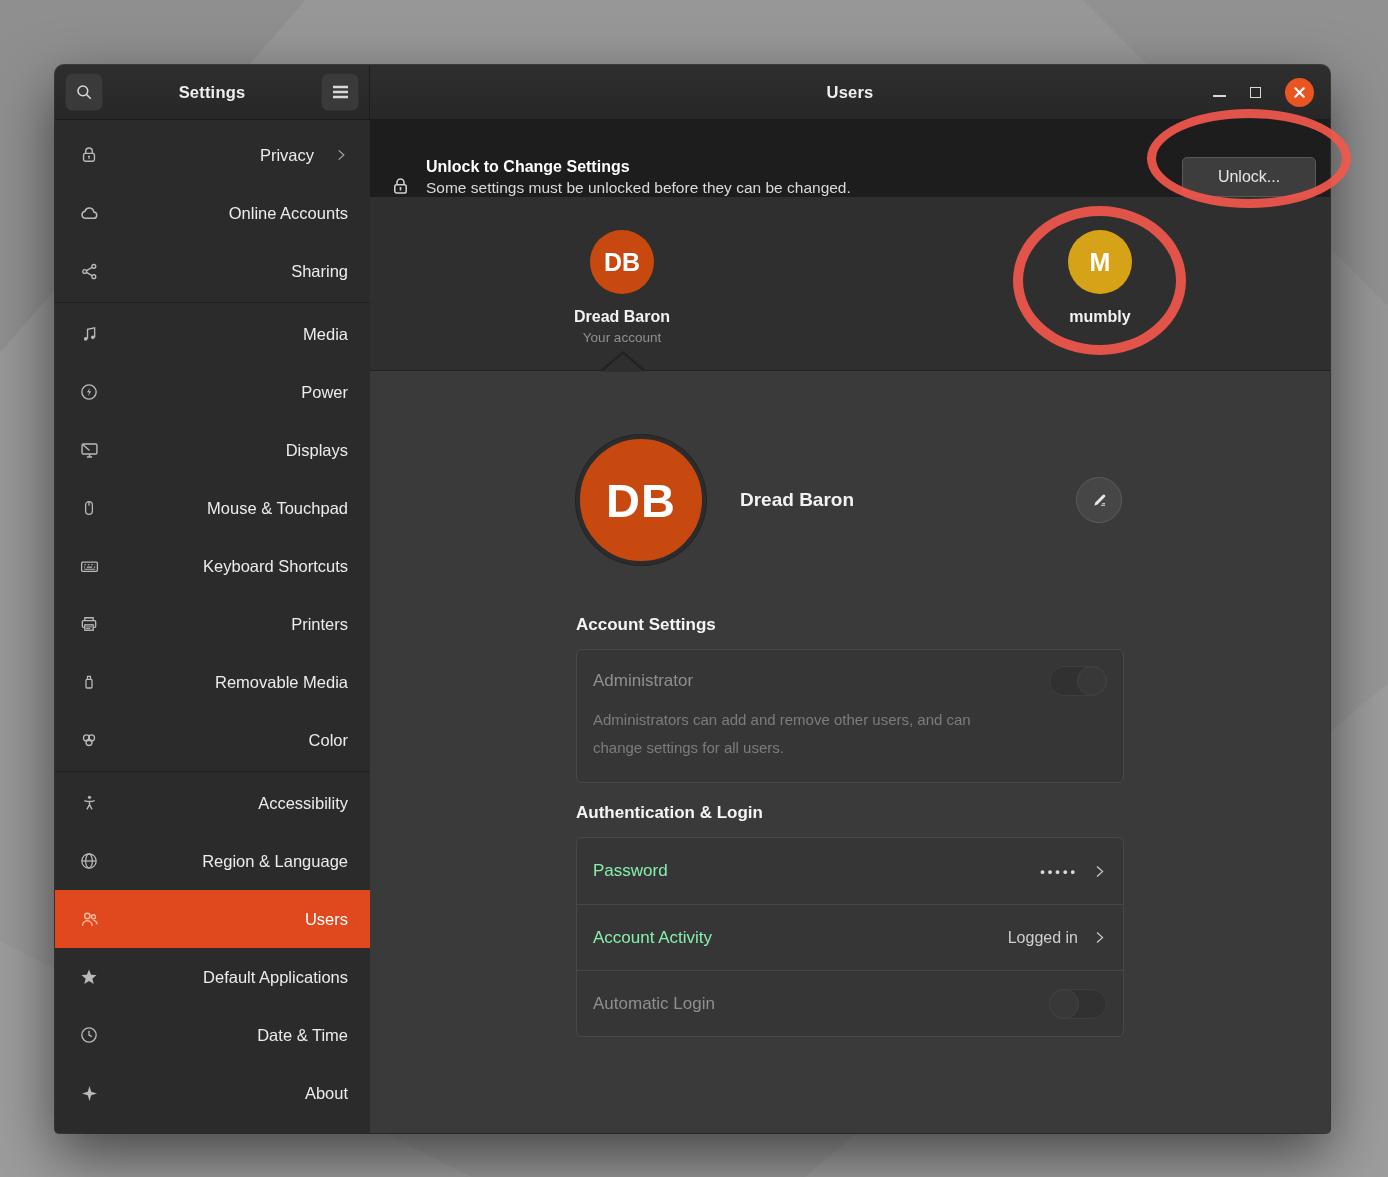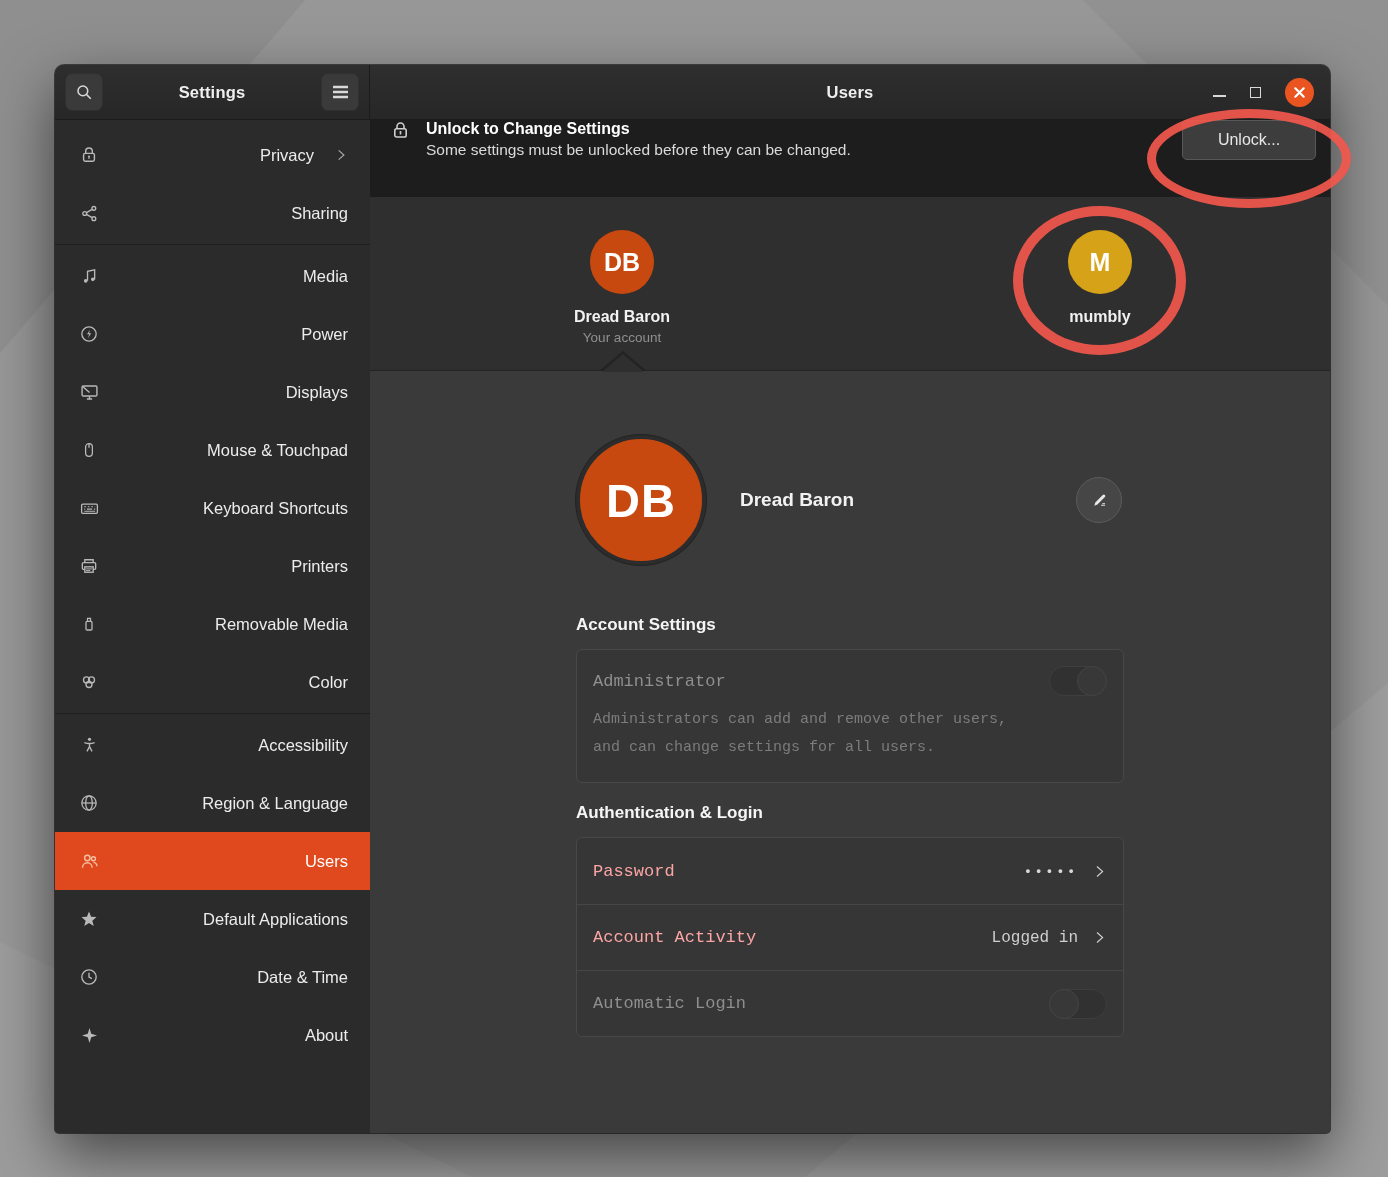--- a/index.html
+++ b/index.html
@@ -58,21 +58,21 @@
   .side-item .slabel{ flex:1; }
   .side-item .schev{ color:#a8a8a8; display:flex; }
   .side-item.active{ background:#e0481d; color:#ffffff; }
   .side-item.active .sicon{ color:#f6c0a6; }
   .side-sep{ height:1px; background:#1f1f1f; margin:2px 0; }
 
   
   .content{ display:flex; flex-direction:column; background:#3a3a3a; }
 
   .banner{
-    height:77px; background:#1d1d1d; display:flex; align-items:flex-start;
+    height:77px; background:#1d1d1d; display:flex; align-items:flex-end;
     padding:0 14px 0 20px; gap:15px; flex:0 0 auto;
   }
   .banner .b-lock{ color:#cfcfcf; display:flex; }
   .banner .b-text{ flex:1; }
   .banner .b-title{ color:#ffffff; font-weight:bold; font-size:16px; margin-bottom:3px; }
   .banner .b-sub{ color:#dadada; font-size:15.5px; }
   .unlock-btn{
     min-width:134px; height:40px; background:#3d3d3d; border:1px solid #585858;
     border-radius:5px; color:#e6e6e6; font-size:16px; display:flex;
     align-items:center; justify-content:center; padding:0 18px; cursor:pointer;
@@ -111,36 +111,36 @@
   .edit-btn{
     position:absolute; right:2px; top:42px; width:46px; height:46px; border-radius:50%;
     background:#464646; border:1px solid #5c5c5c; display:flex; align-items:center;
     justify-content:center; color:#e8e8e8; cursor:pointer;
   }
 
   .section-h{ color:#f5f5f5; font-weight:bold; font-size:17px; }
   .h-account{ margin-top:50px; }
   .h-auth{ margin-top:20px; }
 
-  .card{ background:#363636; border:1px solid #484848; border-radius:6px; margin-top:14px;font-family:Liberation Mono, monospace; }
+  .card{ background:#363636; border:1px solid #484848; border-radius:6px; margin-top:14px; }
   .card-admin{ padding:16px 16px 20px 16px; }
   .admin-top{ display:flex; align-items:center; justify-content:space-between; }
   .admin-label{ color:#8f8f8f; font-size:17px; }
   .admin-desc{ color:#7c7c7c; font-size:15px; line-height:28px; margin-top:10px; width:430px; }
 
   .toggle{ width:58px; height:30px; border-radius:15px; background:#2e2e2e;
     border:1px solid #454545; position:relative; flex:0 0 58px; cursor:pointer; }
   .toggle .knob{ position:absolute; top:-1px; width:30px; height:30px; border-radius:50%;
     background:#3a3a3a; border:1px solid #505050; }
   .toggle.on .knob{ right:-1px; }
   .toggle.off .knob{ left:-1px; }
 
   .auth-row{ height:66px; display:flex; align-items:center; padding:0 16px; }
   .auth-row + .auth-row{ border-top:1px solid #464646; }
-  .r-label{ flex:1; font-size:17px; color:#fca5a5; }
+  .r-label{ flex:1; font-size:17px; color:#86efac; }
   .r-label.dim{ color:#8f8f8f; }
   .r-value{ color:#cfcfcf; font-size:16px; margin-right:14px; }
   .r-dots{ font-size:13px; letter-spacing:3px; color:#d8d8d8; font-weight:bold; margin-right:14px; }
   .r-chev{ color:#cfcfcf; display:flex; }
 
   
   .ann{ position:absolute; border-style:solid; border-color:#f2574c; border-radius:50%;
     pointer-events:none; z-index:50; opacity:.92; }
   .ann-unlock{ left:1147px; top:109px; width:204px; height:99px; border-width:9px; }
   .ann-mumbly{ left:1013px; top:206px; width:173px; height:149px; border-width:10px; }
@@ -203,20 +203,28 @@
         </svg>
       </span>
       <span class="slabel">Privacy</span>
       <span class="schev">
         <svg width="14" height="14" viewBox="0 0 24 24" fill="none" stroke="currentColor" stroke-width="2">
             <path d="M8 4 L17 12 L8 20"></path>
           </svg>
       </span>
     </div>
 
+    <div class="side-item">
+      <span class="sicon">
+        <svg width="21" height="21" viewBox="0 0 24 24" fill="none" stroke="currentColor" stroke-width="1.7">
+          <path d="M7 17.5 h9.5 a3.6 3.6 0 0 0 .4-7.2 A5.2 5.2 0 0 0 6.8 9.4 A4.1 4.1 0 0 0 7 17.5 Z"></path>
+        </svg>
+      </span>
+      <span class="slabel">Online Accounts</span>
+    </div>
 
     <div class="side-item">
       <span class="sicon">
         <svg width="19" height="19" viewBox="0 0 24 24" fill="none" stroke="currentColor" stroke-width="1.7">
           <circle cx="6" cy="12" r="2.4"></circle>
             <circle cx="17.5" cy="5.5" r="2.4"></circle>
             <circle cx="17.5" cy="18.5" r="2.4"></circle>
           <path d="M8.2 10.8 L15.3 6.7 M8.2 13.2 L15.3 17.3"></path>
         </svg>
       </span>

